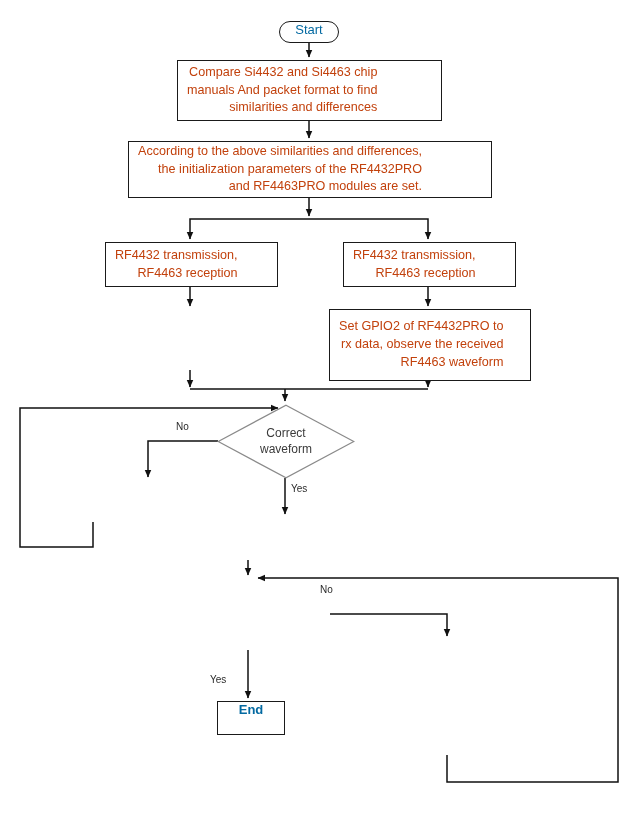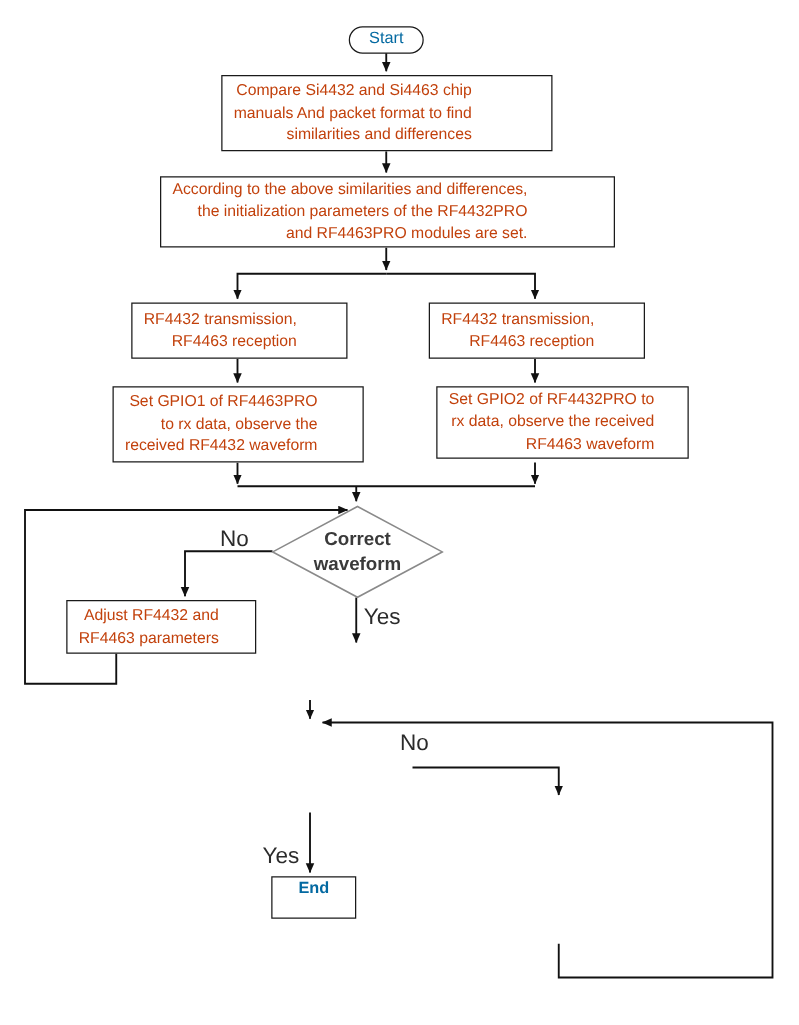--- a/index.html
+++ b/index.html
@@ -11,24 +11,24 @@
 
   .node{position:absolute;box-sizing:border-box;background:#ffffff;}
   .proc{border:1.3px solid #1a1a1a;display:flex;align-items:center;}
   .proc .txt{padding:0 9px;font-size:12.6px;line-height:1.42;color:#c2410c;text-align:right;white-space:pre-line;}
 
   .term{border:1.4px solid #1a1a1a;border-radius:11px;display:flex;justify-content:center;
         font-size:13px;color:#0369a1;}
 
   .dmd{position:absolute;}
   .dmd .lbl{position:absolute;left:0;top:0;width:100%;height:100%;display:flex;flex-direction:column;
-            align-items:center;justify-content:center;font-size:15px;line-height:1.3;color:#3a3a3a;
-            text-align:center;white-space:pre-line;font-weight:bold;}
+            align-items:center;justify-content:center;font-size:12px;line-height:1.3;color:#3a3a3a;
+            text-align:center;white-space:pre-line;}
 
-  .edgelbl{position:absolute;font-size:18px;color:#2b2b2b;white-space:nowrap;}
+  .edgelbl{position:absolute;font-size:10px;color:#2b2b2b;white-space:nowrap;}
 </style>
 </head>
 <body>
 
 <div id="canvas">
 
   <svg id="wires" viewBox="0 0 639 820">
     <defs>
       <marker id="ah" markerWidth="10" markerHeight="10" refX="7.4" refY="3.6" orient="auto" markerUnits="userSpaceOnUse">
         <path d="M0,0.2 L7.8,3.6 L0,7 z" fill="#111111"></path>
@@ -88,44 +88,35 @@
   <div class="node proc" style="left:105px;top:242px;width:173px;height:45px;">
     <span class="txt">RF4432 transmission,
 RF4463 reception</span>
   </div>
 
   <div class="node proc" style="left:343px;top:242px;width:173px;height:45px;">
     <span class="txt">RF4432 transmission,
 RF4463 reception</span>
   </div>
 
-  <div class="node proc" style="left:90px;top:309px;width:201px;height:61px;">
-    <span class="txt">Set GPIO1 of RF4463PRO
-to rx data, observe the
-received RF4432 waveform</span>
-  </div>
 
-  <div class="node proc" style="left:329px;top:309px;width:202px;height:58px;margin-left:20px;">
+  <div class="node proc" style="left:329px;top:309px;width:202px;height:72px;">
     <span class="txt">Set GPIO2 of RF4432PRO to
 rx data, observe the received
 RF4463 waveform</span>
   </div>
 
   <div class="dmd" style="left:217px;top:404px;width:138px;height:75px;">
     <svg width="138" height="75" viewBox="0 0 138 75">
       <polygon points="69,1.2 136.8,37.5 69,73.8 1.2,37.5" fill="#ffffff" stroke="#8a8a8a" stroke-width="1.3"></polygon>
     </svg>
     <span class="lbl">Correct
 waveform</span>
   </div>
 
-  <div class="node proc" style="left:53px;top:480px;width:152px;height:43px;">
-    <span class="txt">Adjust RF4432 and
-RF4463 parameters</span>
-  </div>
 
 
 
 
   <div class="node term" style="left:217px;top:701px;width:68px;height:34px;border-radius:0;font-weight:bold;">
     <span>End</span>
   </div>
 
   <span class="edgelbl" style="left:176px;top:421px;">No</span>
   <span class="edgelbl" style="left:291px;top:483px;">Yes</span>

